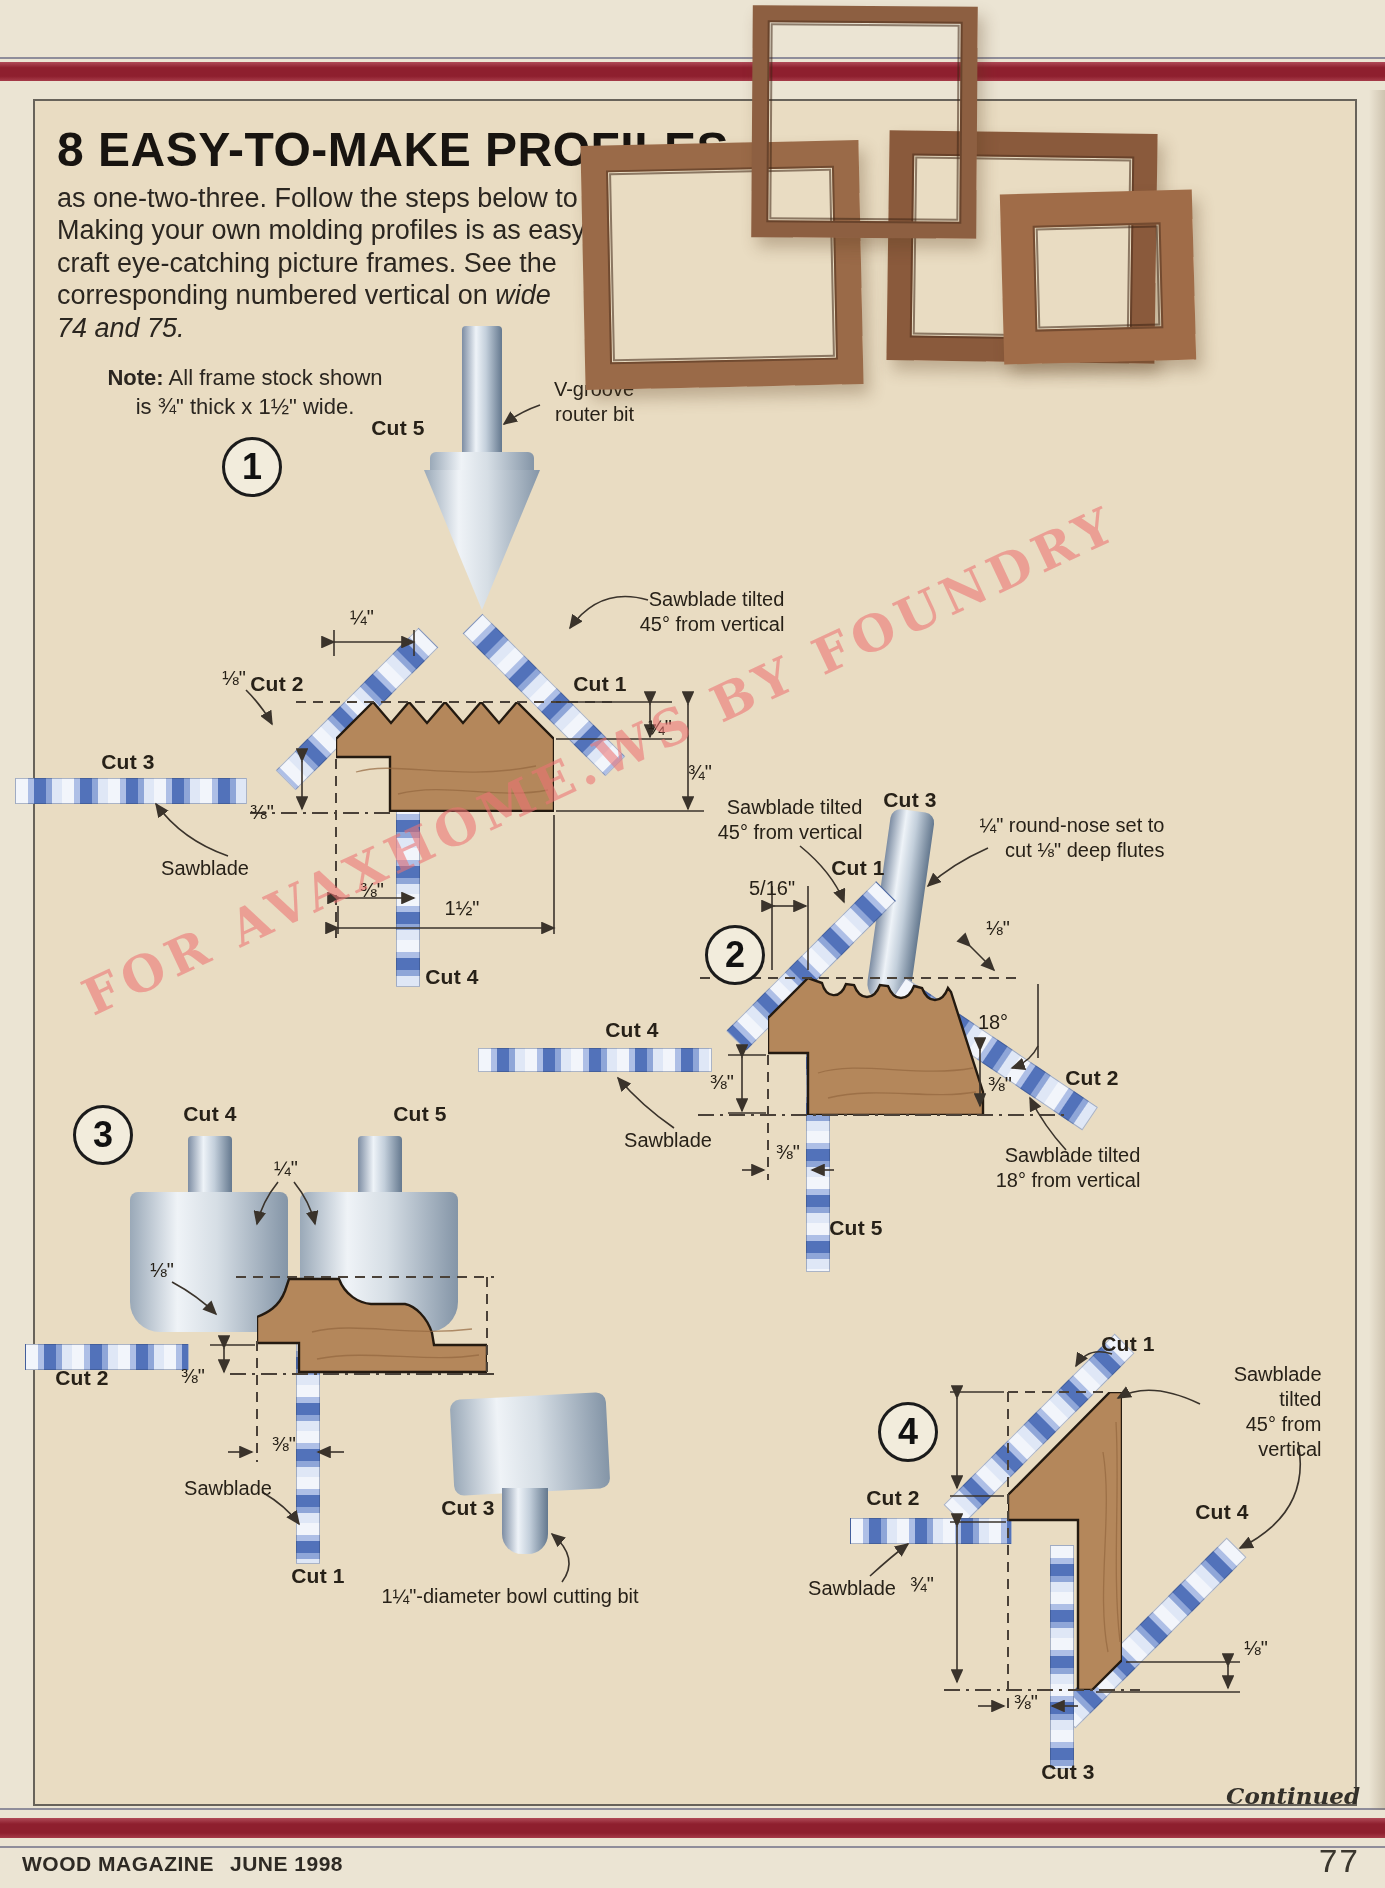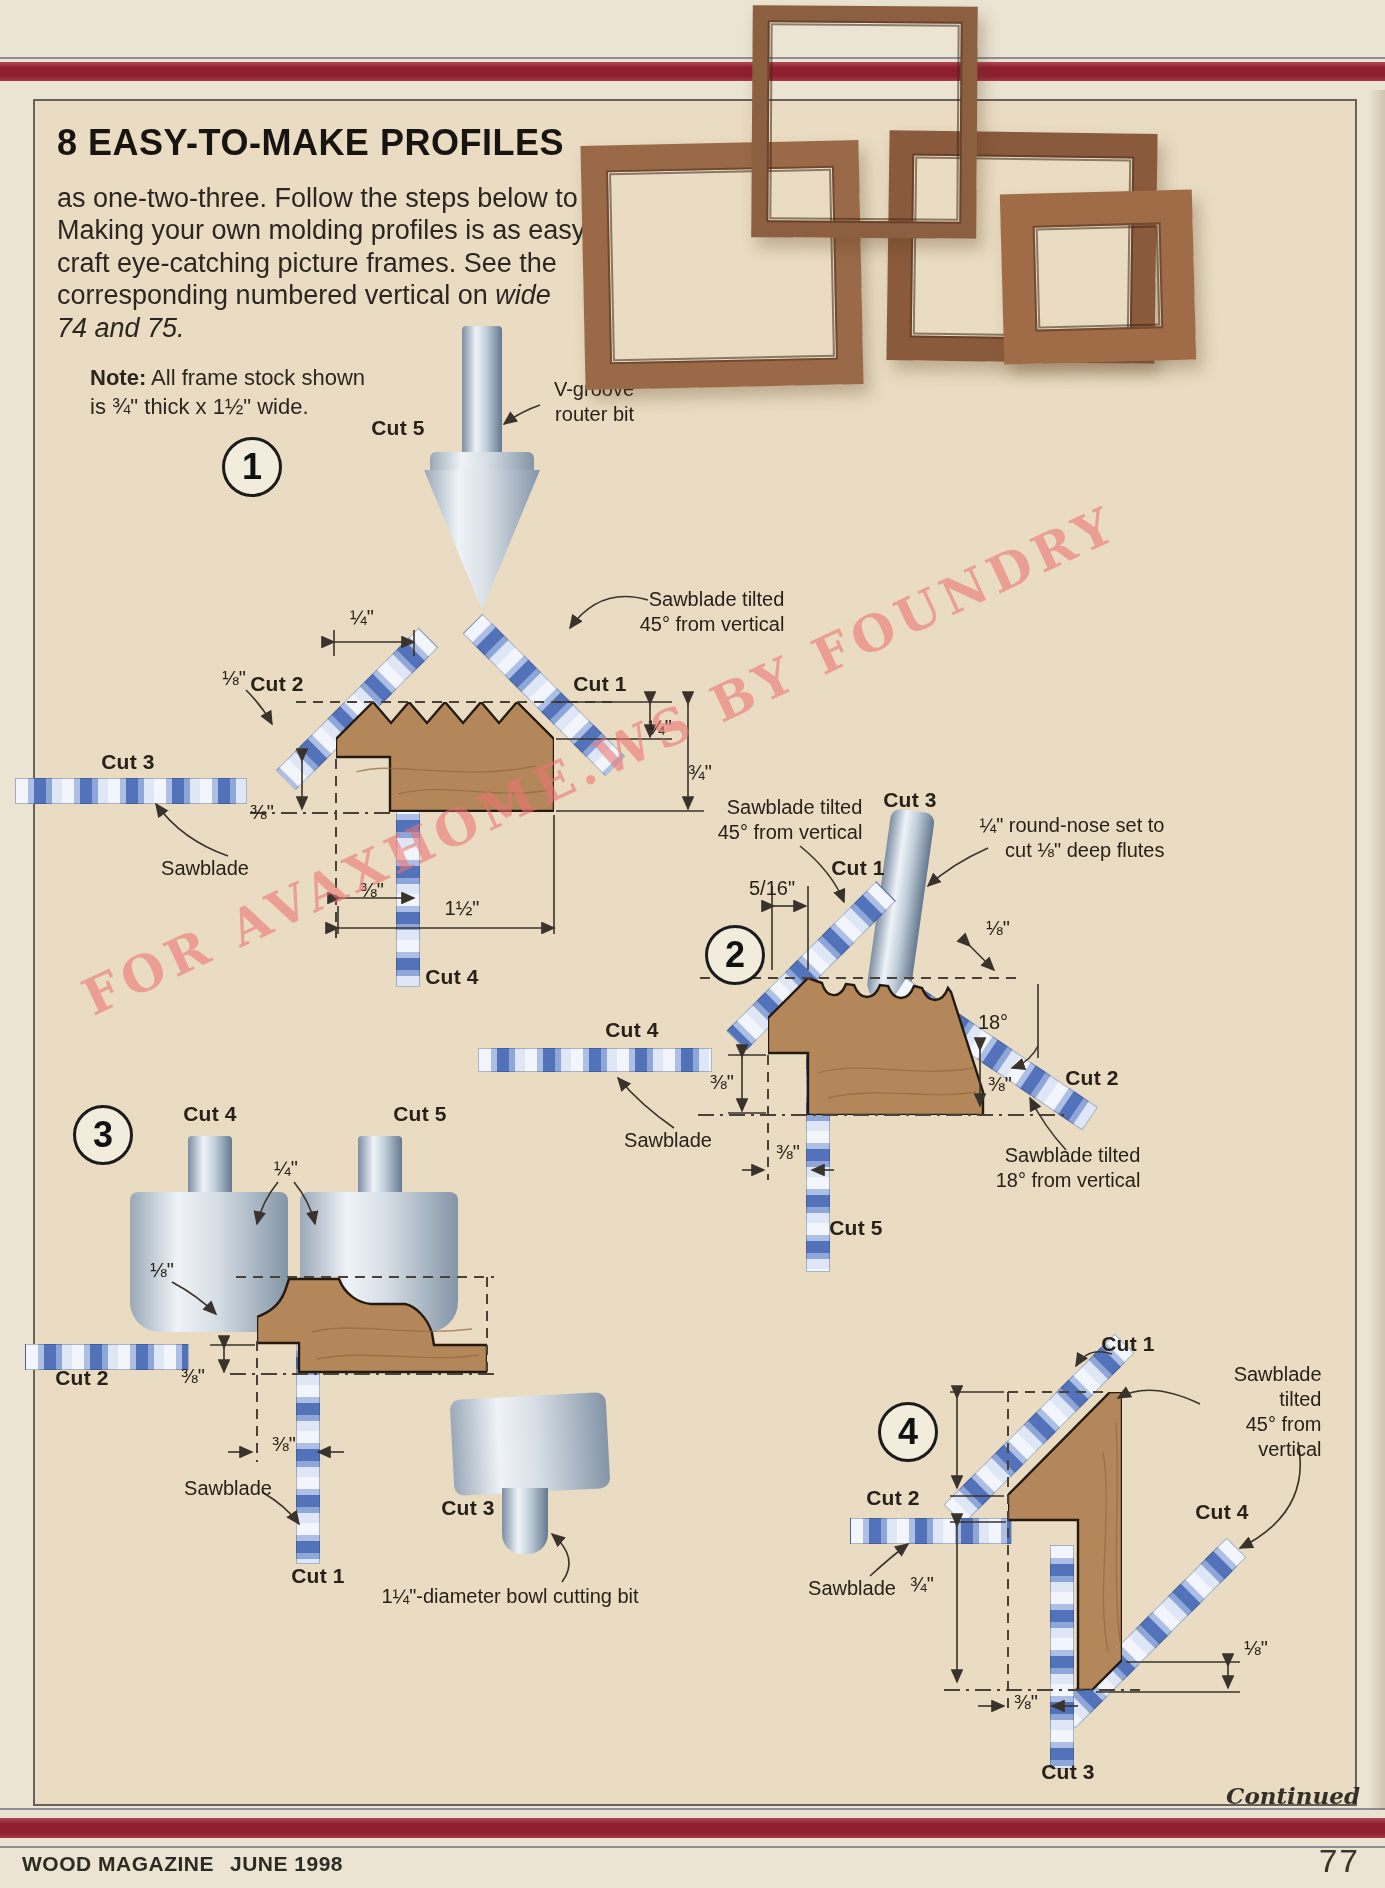--- a/index.html
+++ b/index.html
@@ -8,26 +8,26 @@
   #page{position:absolute;inset:0;}
   
   .hairline{position:absolute;left:0;width:100%;height:2px;background:#8f8d9a;}
   .redband{position:absolute;left:0;width:100%;background:linear-gradient(#b04a58,#8e1f2e 30%,#8e1f2e 75%,#a63b49);}
   
   #content-box{position:absolute;left:33px;top:99px;width:1320px;height:1703px;
        border:2px solid #68635a;background:#e9dcc2;}
   .scan-edge{position:absolute;right:0;top:90px;width:16px;height:1720px;
        background:linear-gradient(90deg,rgba(120,100,70,0),rgba(120,100,70,.25));}
   
-  #page-title{position:absolute;left:57px;top:122px;font-size:36px;font-weight:bold;
+  #page-title{position:absolute;left:57px;top:122px;font-size:48px;font-weight:bold;
        color:#181410;letter-spacing:.5px;}
   #intro{position:absolute;left:57px;top:182px;font-size:27px;line-height:1.2;color:#2b2620;}
   #intro .it{font-style:italic;}
   
-  #note{position:absolute;left:90px;top:364px;width:310px;text-align:left;
+  #note{position:absolute;left:90px;top:364px;width:310px;text-align:center;
        font-size:22px;color:#2b2620;line-height:1.3;}
   #note b{font-weight:bold;}
   
   .frame{position:absolute;box-sizing:border-box;background:transparent;
        box-shadow:6px 10px 16px rgba(90,60,30,.30);}
   .frame .fi{position:absolute;inset:1px;border:2px solid rgba(62,36,20,.55);}
   .frame .fo{position:absolute;inset:-2px;border:2px solid rgba(62,36,20,.45);}
   #frame-tall {left:752px;top:6px;width:225px;height:232px;border:17px solid #8d5f41;transform:rotate(.4deg);z-index:9;}
   #frame-left {left:583px;top:143px;width:278px;height:244px;border:27px solid #9a6a48;transform:rotate(-1.2deg);z-index:6;}
   #frame-right{left:888px;top:132px;width:268px;height:230px;border:25px solid #8a5a3c;transform:rotate(.8deg);z-index:7;}

